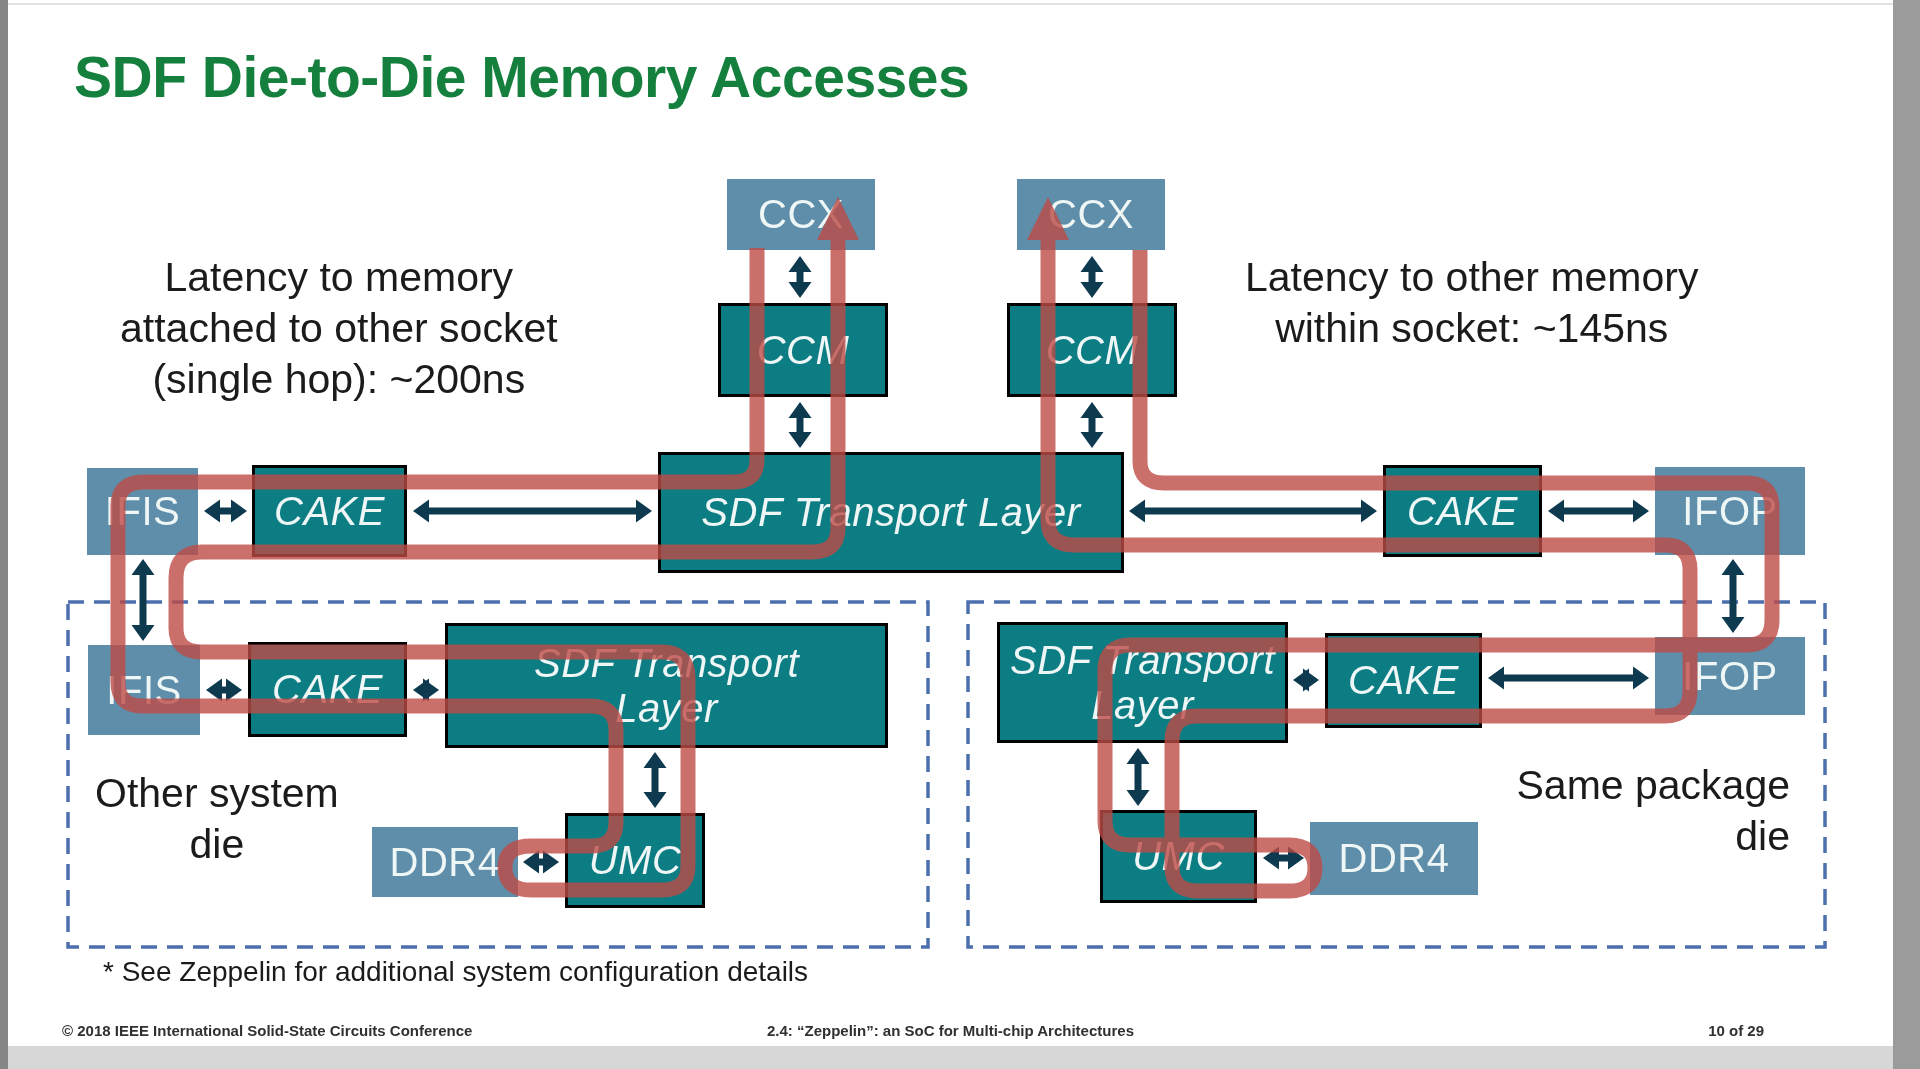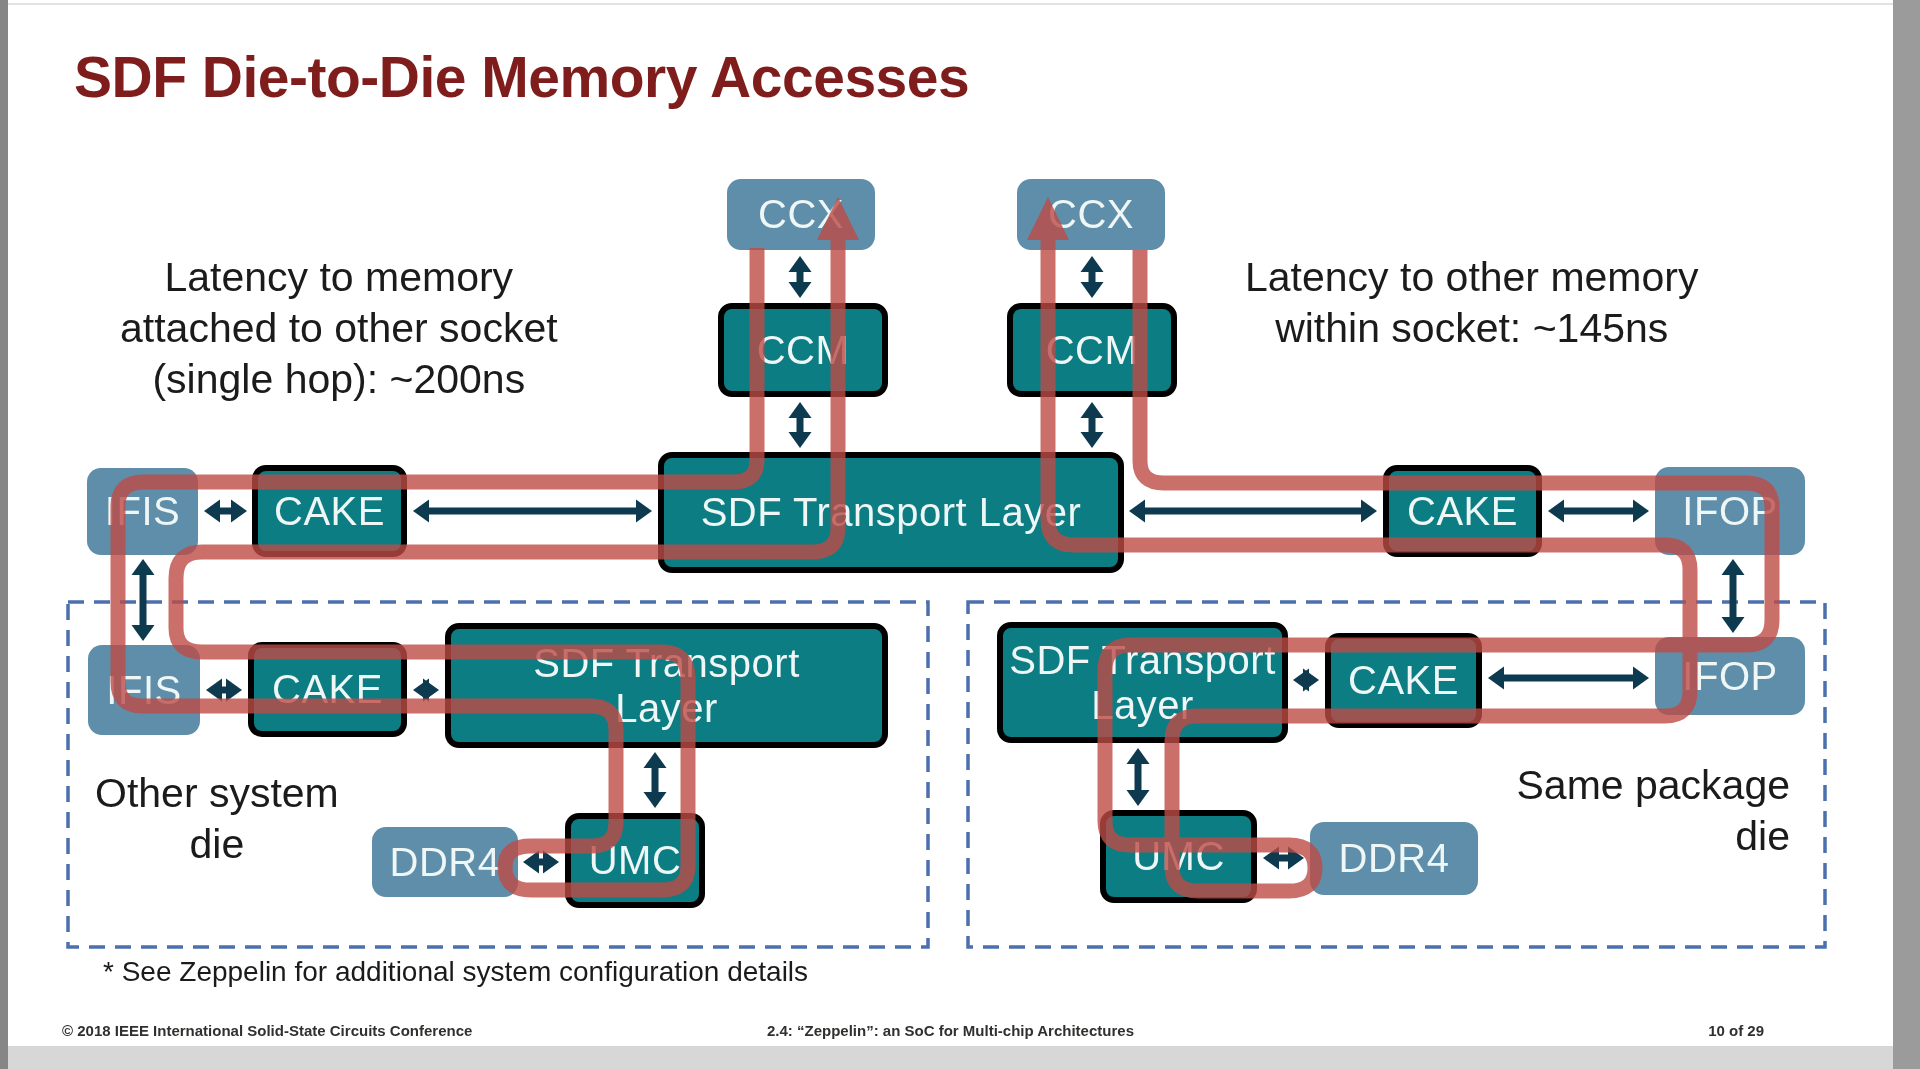--- a/index.html
+++ b/index.html
@@ -1,25 +1,25 @@
 <!DOCTYPE html>
 <html style="--teal-box: #0d7d84; --steel-box: #5e8ea9;"><head>
 <meta charset="utf-8">
 <style>
   html,body{margin:0;padding:0;}
   body{width:1920px;height:1069px;background:#ffffff;position:relative;overflow:hidden;
        font-family:"Liberation Sans", sans-serif;}
   .abs{position:absolute;}
   .box{position:absolute;display:flex;align-items:center;justify-content:center;
-       color:#eef6f6;font-size:40px;letter-spacing:0.5px;z-index:2;box-sizing:border-box;border-radius:14px;}
-  .teal{background:var(--teal-box);border:6px solid #000000;}
+       color:#eef6f6;font-size:40px;letter-spacing:0.5px;z-index:2;box-sizing:border-box;}
+  .teal{background:var(--teal-box);border:3px solid #000000;font-style:italic;}
   .steel{background:var(--steel-box);}
   .pre{white-space:pre-line;text-align:center;line-height:1.12;}
   .txt{position:absolute;color:#1b1b1b;z-index:4;}
-  #title{left:74px;top:44px;font-size:57px;font-weight:bold;color:#7f1d1d;letter-spacing:-0.5px;}
+  #title{left:74px;top:44px;font-size:57px;font-weight:bold;color:#15803d;letter-spacing:-0.5px;}
   .ann{font-size:41px;line-height:51px;}
   #ann-left{left:120px;top:252px;}
   #ann-right{left:1245px;top:252px;}
   #other-die{left:95px;top:768px;font-size:41px;line-height:51px;}
   #same-die{left:1450px;top:760px;width:340px;text-align:right;font-size:41px;line-height:51px;}
   #footnote{left:103px;top:956px;font-size:28px;}
   .footer{top:1022px;font-size:15px;font-weight:bold;color:#30302e;}
   #footer-left{left:62px;}
   #footer-center{left:8px;width:1885px;text-align:center;}
   #footer-right{left:1561px;width:203px;text-align:right;}

